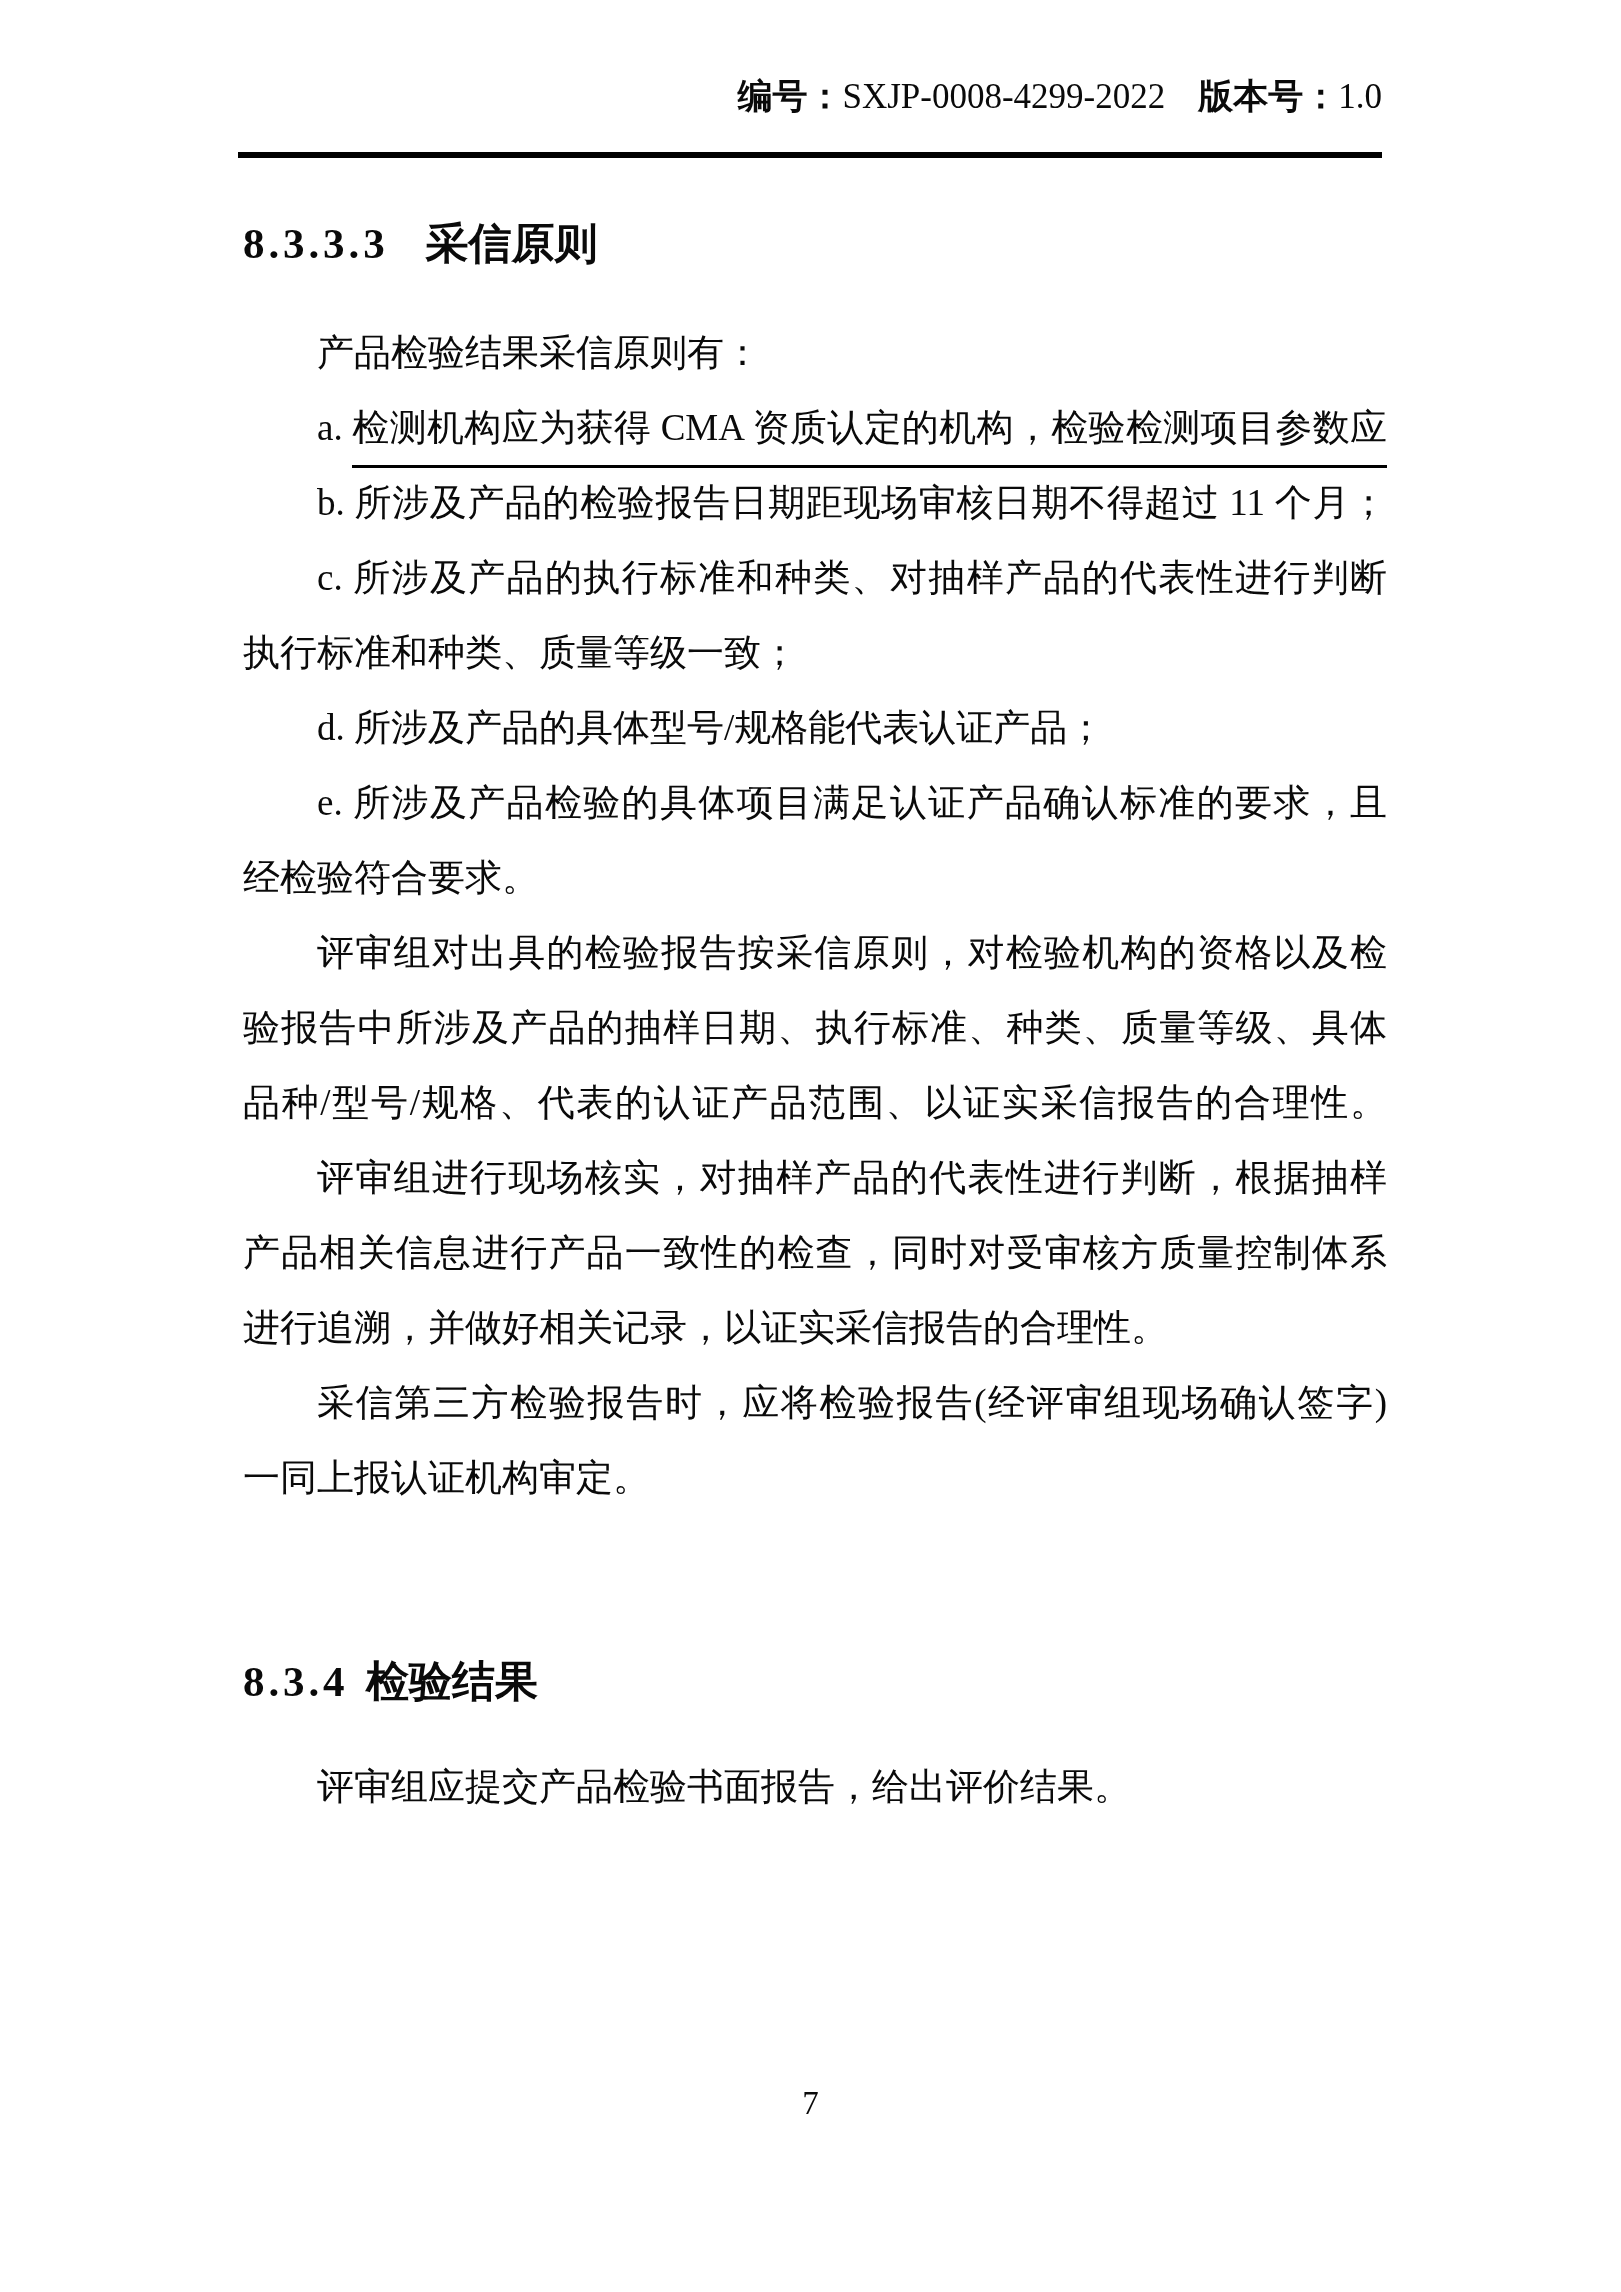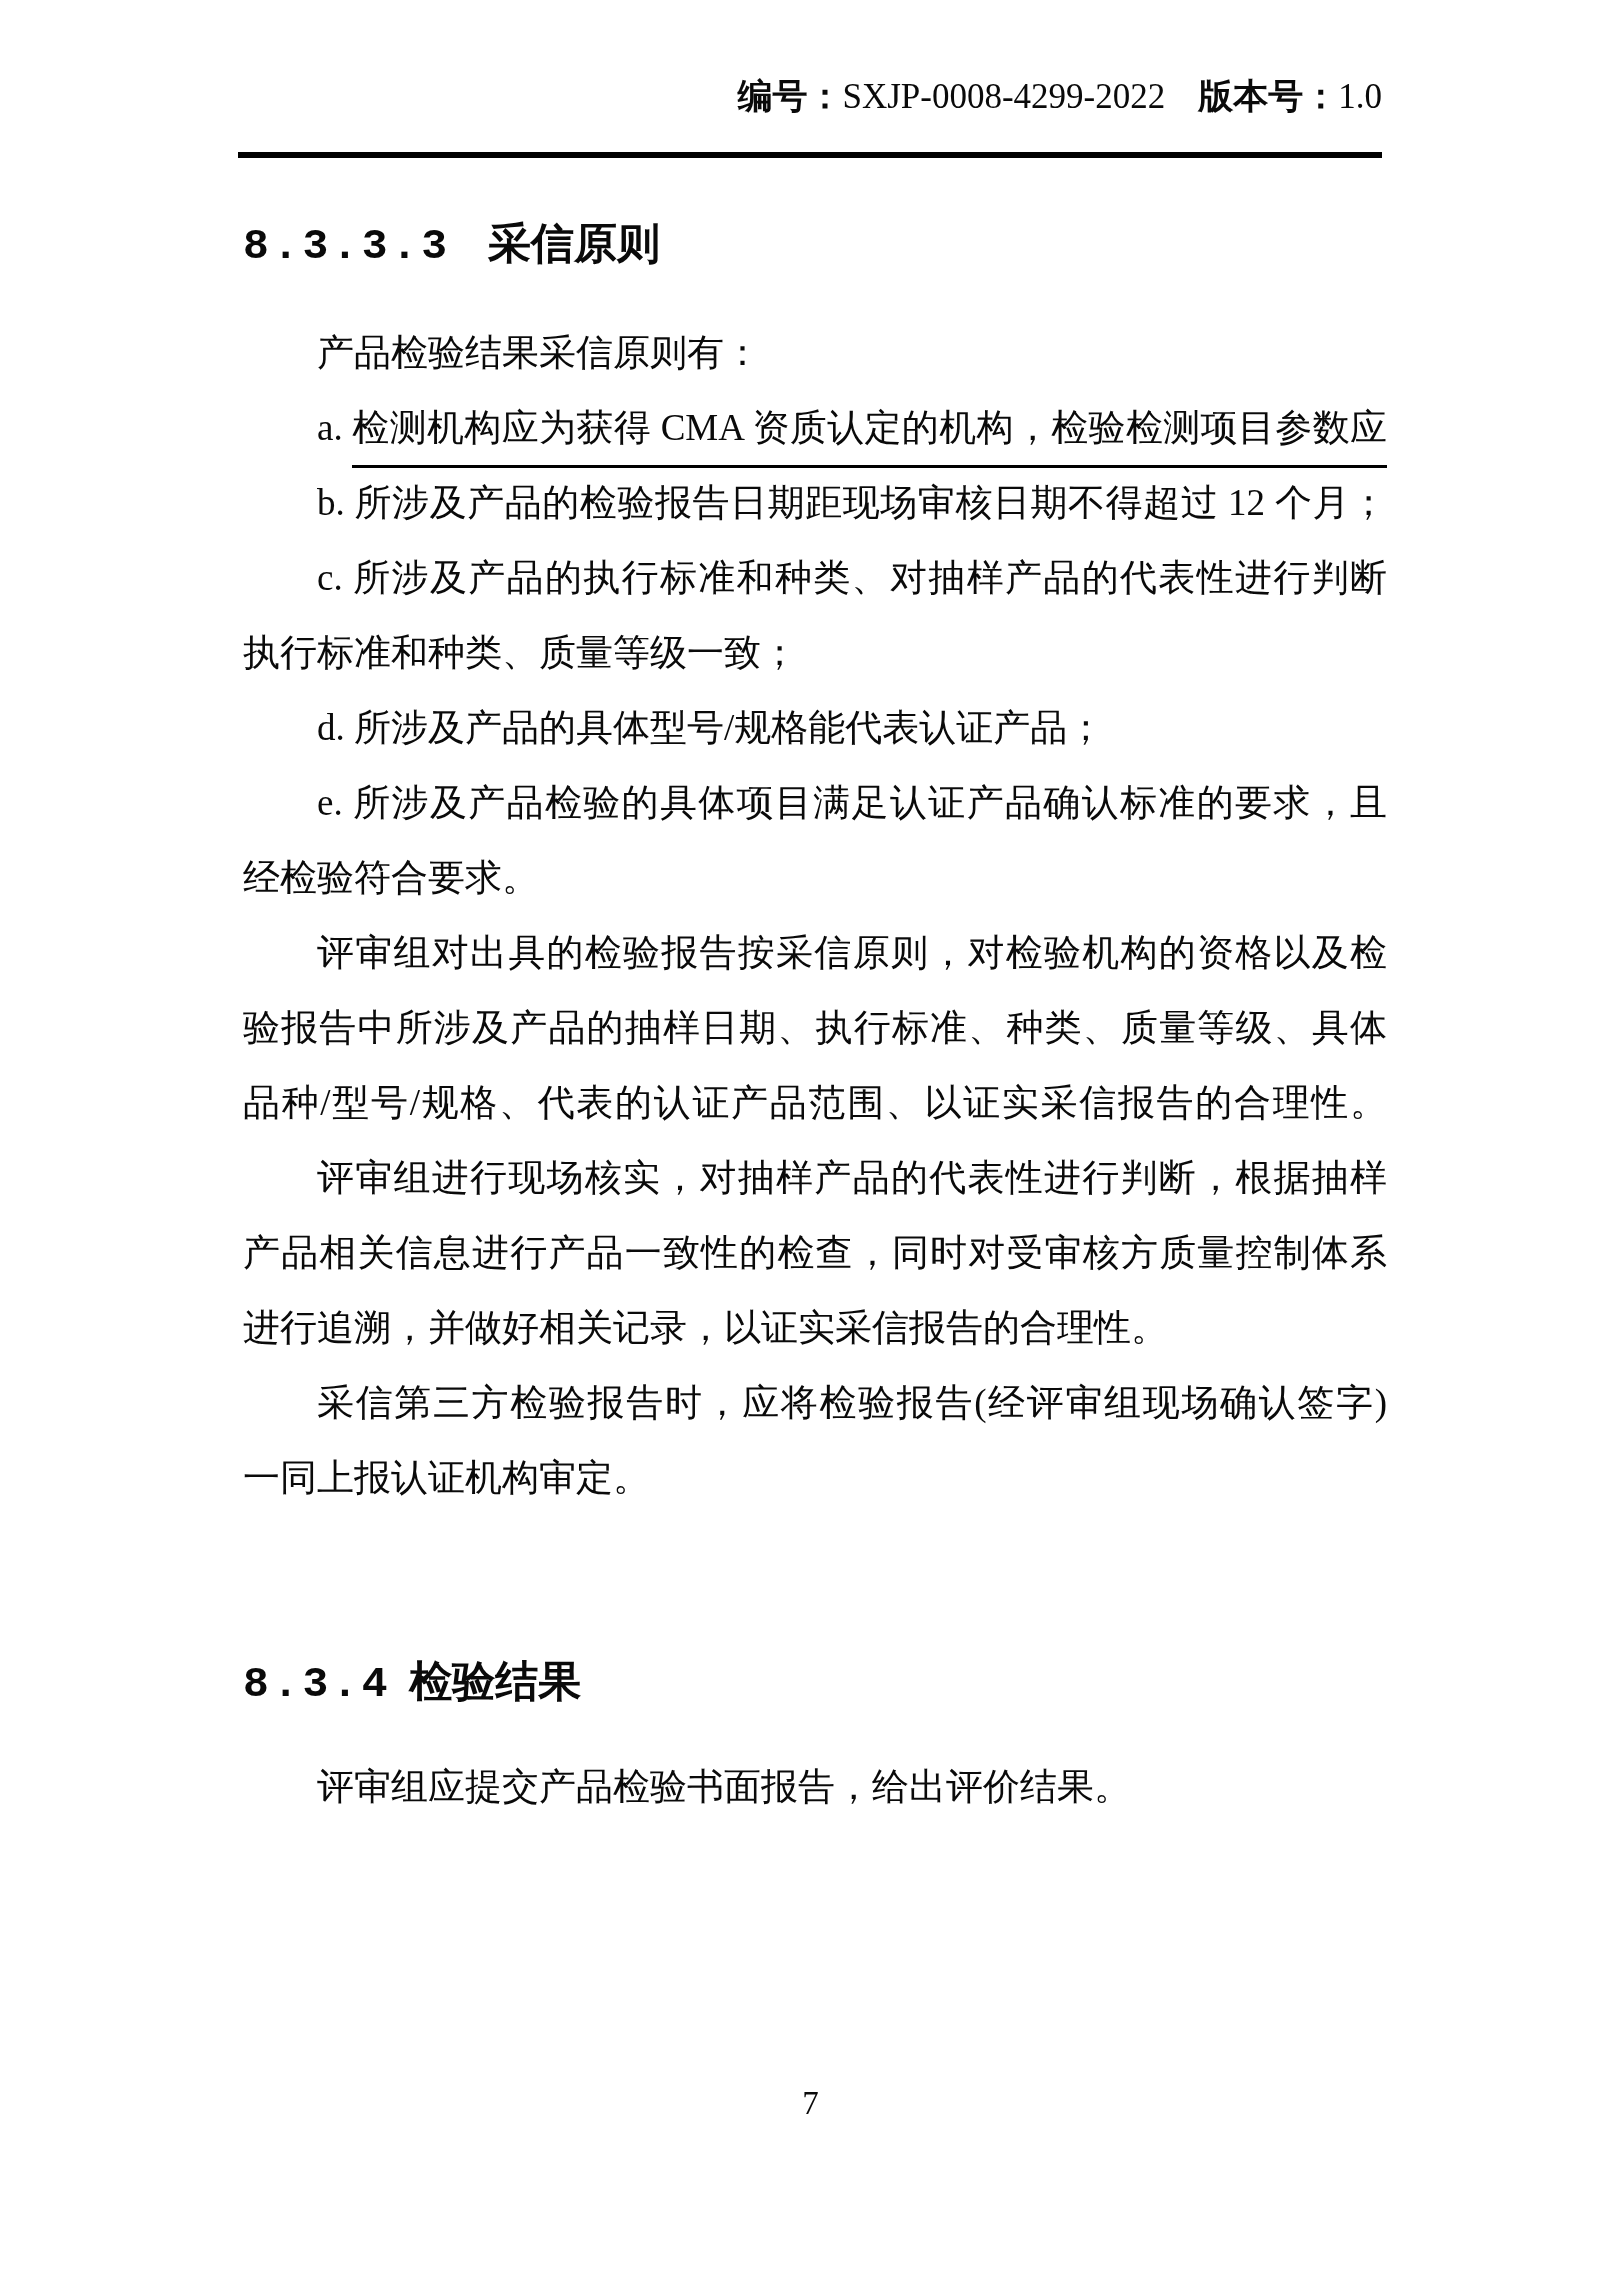--- a/index.html
+++ b/index.html
@@ -47,21 +47,21 @@
   .section-heading {
     position: absolute;
     left: 243px;
     font-size: 43px;
     font-weight: bold;
     line-height: 47px;
     white-space: nowrap;
   }
   .heading-1 { top: 220px; }
   .heading-2 { top: 1658px; }
-  .section-heading .num { letter-spacing: 3.9px; font-family: Liberation Mono, monospace; }
+  .section-heading .num { letter-spacing: 3.9px; }
   .heading-1 .ttl { margin-left: 37px; }
   .heading-2 .ttl { margin-left: 17.6px; }
 
   
   .body-block {
     position: absolute;
     left: 243px;
     width: 1144px;
   }
   .block-1 { top: 315px; }
@@ -106,21 +106,21 @@
 
   <div class="header-rule"></div>
 
   <div class="section-heading heading-1">
     <span class="num">8.3.3.3</span><span class="ttl">采信原则</span>
   </div>
 
   <div class="body-block block-1">
     <div class="line indent">产品检验结果采信原则有：</div>
     <div class="line indent justify"><span>a. </span><span class="ul">检测机构应为获得 CMA 资质认定的机构，检验检测项目参数应</span></div>
-    <div class="line indent justify">b. 所涉及产品的检验报告日期距现场审核日期不得超过 12 个月；</div>
+    <div class="line indent justify">b. 所涉及产品的检验报告日期距现场审核日期不得超过 11 个月；</div>
     <div class="line indent justify">c. 所涉及产品的执行标准和种类、对抽样产品的代表性进行判断</div>
     <div class="line">执行标准和种类、质量等级一致；</div>
     <div class="line indent">d. 所涉及产品的具体型号/规格能代表认证产品；</div>
     <div class="line indent justify">e. 所涉及产品检验的具体项目满足认证产品确认标准的要求，且</div>
     <div class="line">经检验符合要求。</div>
     <div class="line indent justify">评审组对出具的检验报告按采信原则，对检验机构的资格以及检</div>
     <div class="line justify">验报告中所涉及产品的抽样日期、执行标准、种类、质量等级、具体</div>
     <div class="line justify">品种/型号/规格、代表的认证产品范围、以证实采信报告的合理性。</div>
     <div class="line indent justify">评审组进行现场核实，对抽样产品的代表性进行判断，根据抽样</div>
     <div class="line justify">产品相关信息进行产品一致性的检查，同时对受审核方质量控制体系</div>

